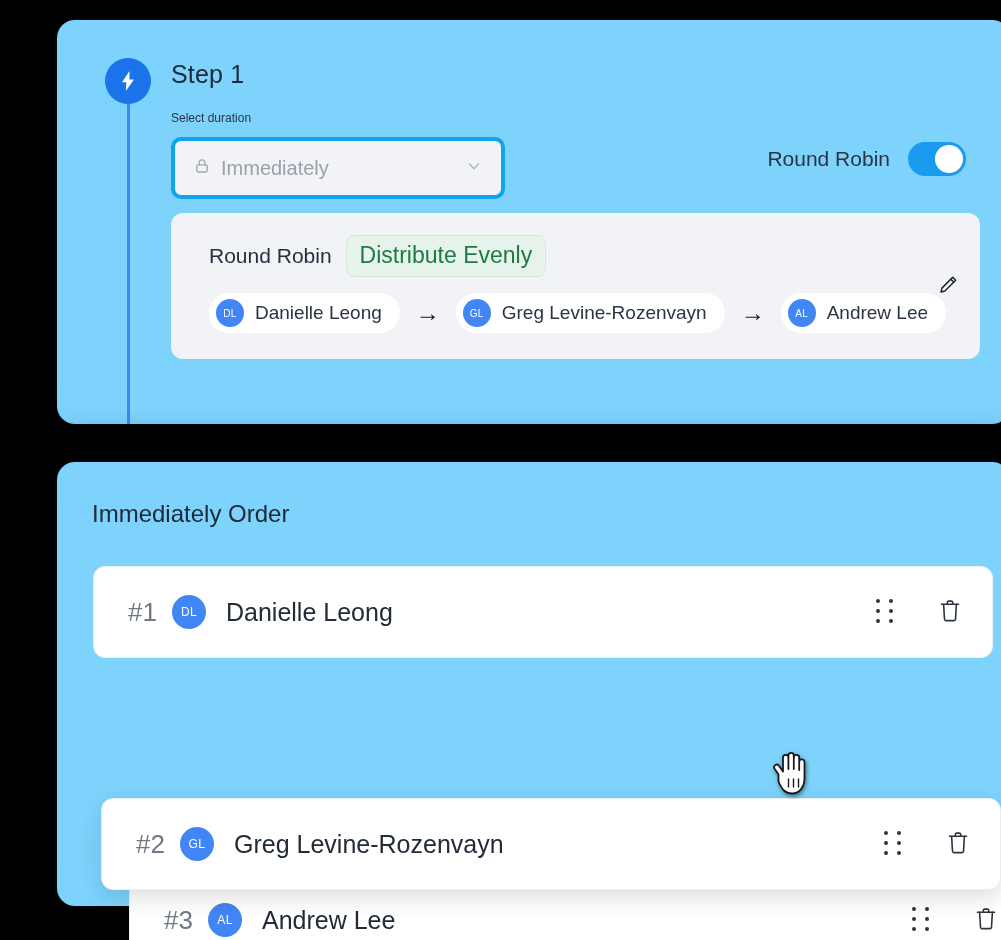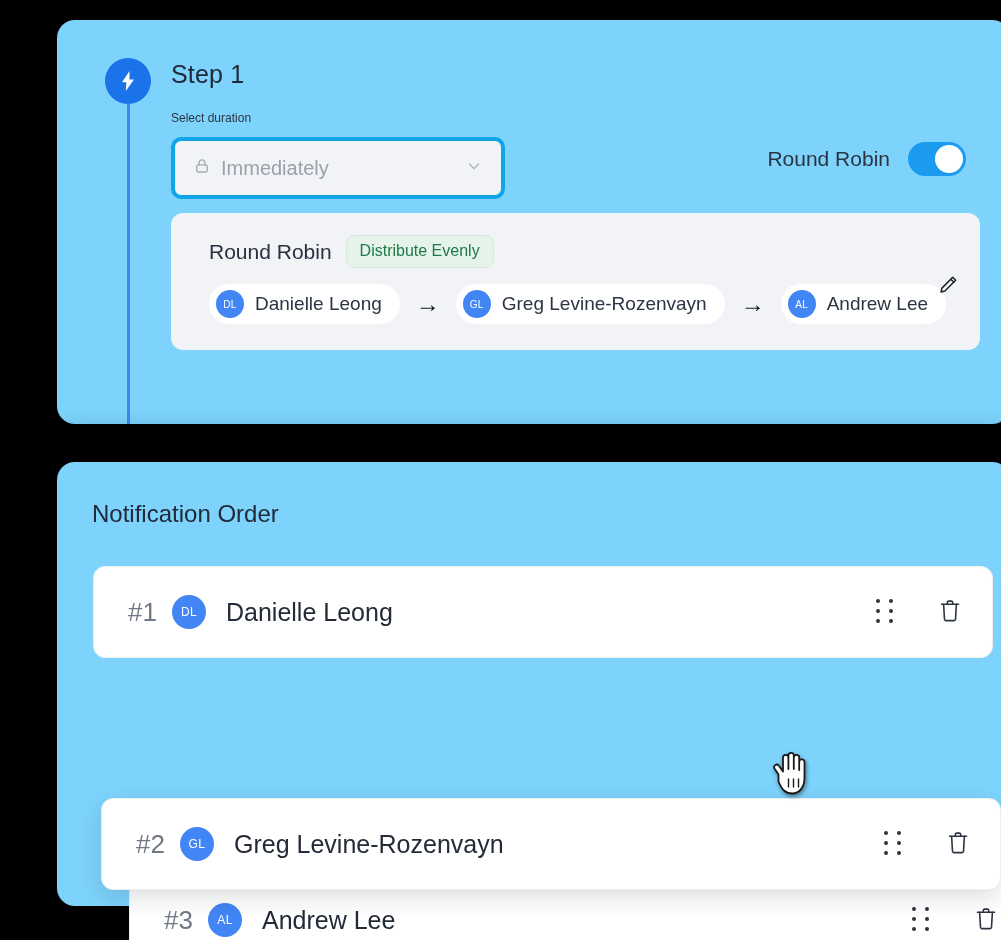--- a/index.html
+++ b/index.html
@@ -131,21 +131,21 @@
     border-radius: 12px;
     padding: 22px 24px 26px 38px;
     position: relative;
   }
   .rr-panel-head { display: flex; align-items: center; gap: 14px; }
   .rr-panel-title { font-size: 21px; color: #27303e; }
   .badge {
     background: #e6f3ea;
     border: 1px solid #d4e9dc;
     color: #1f7a47;
-    font-size: 16px;
+    font-size: 23px;
     border-radius: 8px;
     padding: 6px 13px 7px;
   }
 
   .chain { display: flex; align-items: center; gap: 16px; margin-top: 16px; }
   .chip {
     background: #ffffff;
     border-radius: 999px;
     height: 40px;
     display: flex;
@@ -326,21 +326,21 @@
     <div class="rr-toggle-wrap">
       <span class="rr-toggle-label">Round Robin</span>
       <span class="switch">
         <span class="knob"></span>
       </span>
     </div>
   </div>
 
   <div class="card" id="order-card">
 
-    <div class="order-title">Notification Order</div>
+    <div class="order-title">Immediately Order</div>
 
     <div class="order-list">
 
       <div class="order-row">
         <span class="rank">#1</span>
         <span class="avatar-lg">DL</span>
         <span class="row-name">Danielle Leong</span>
         <span class="drag-handle">
           <i></i>
             <i></i>

